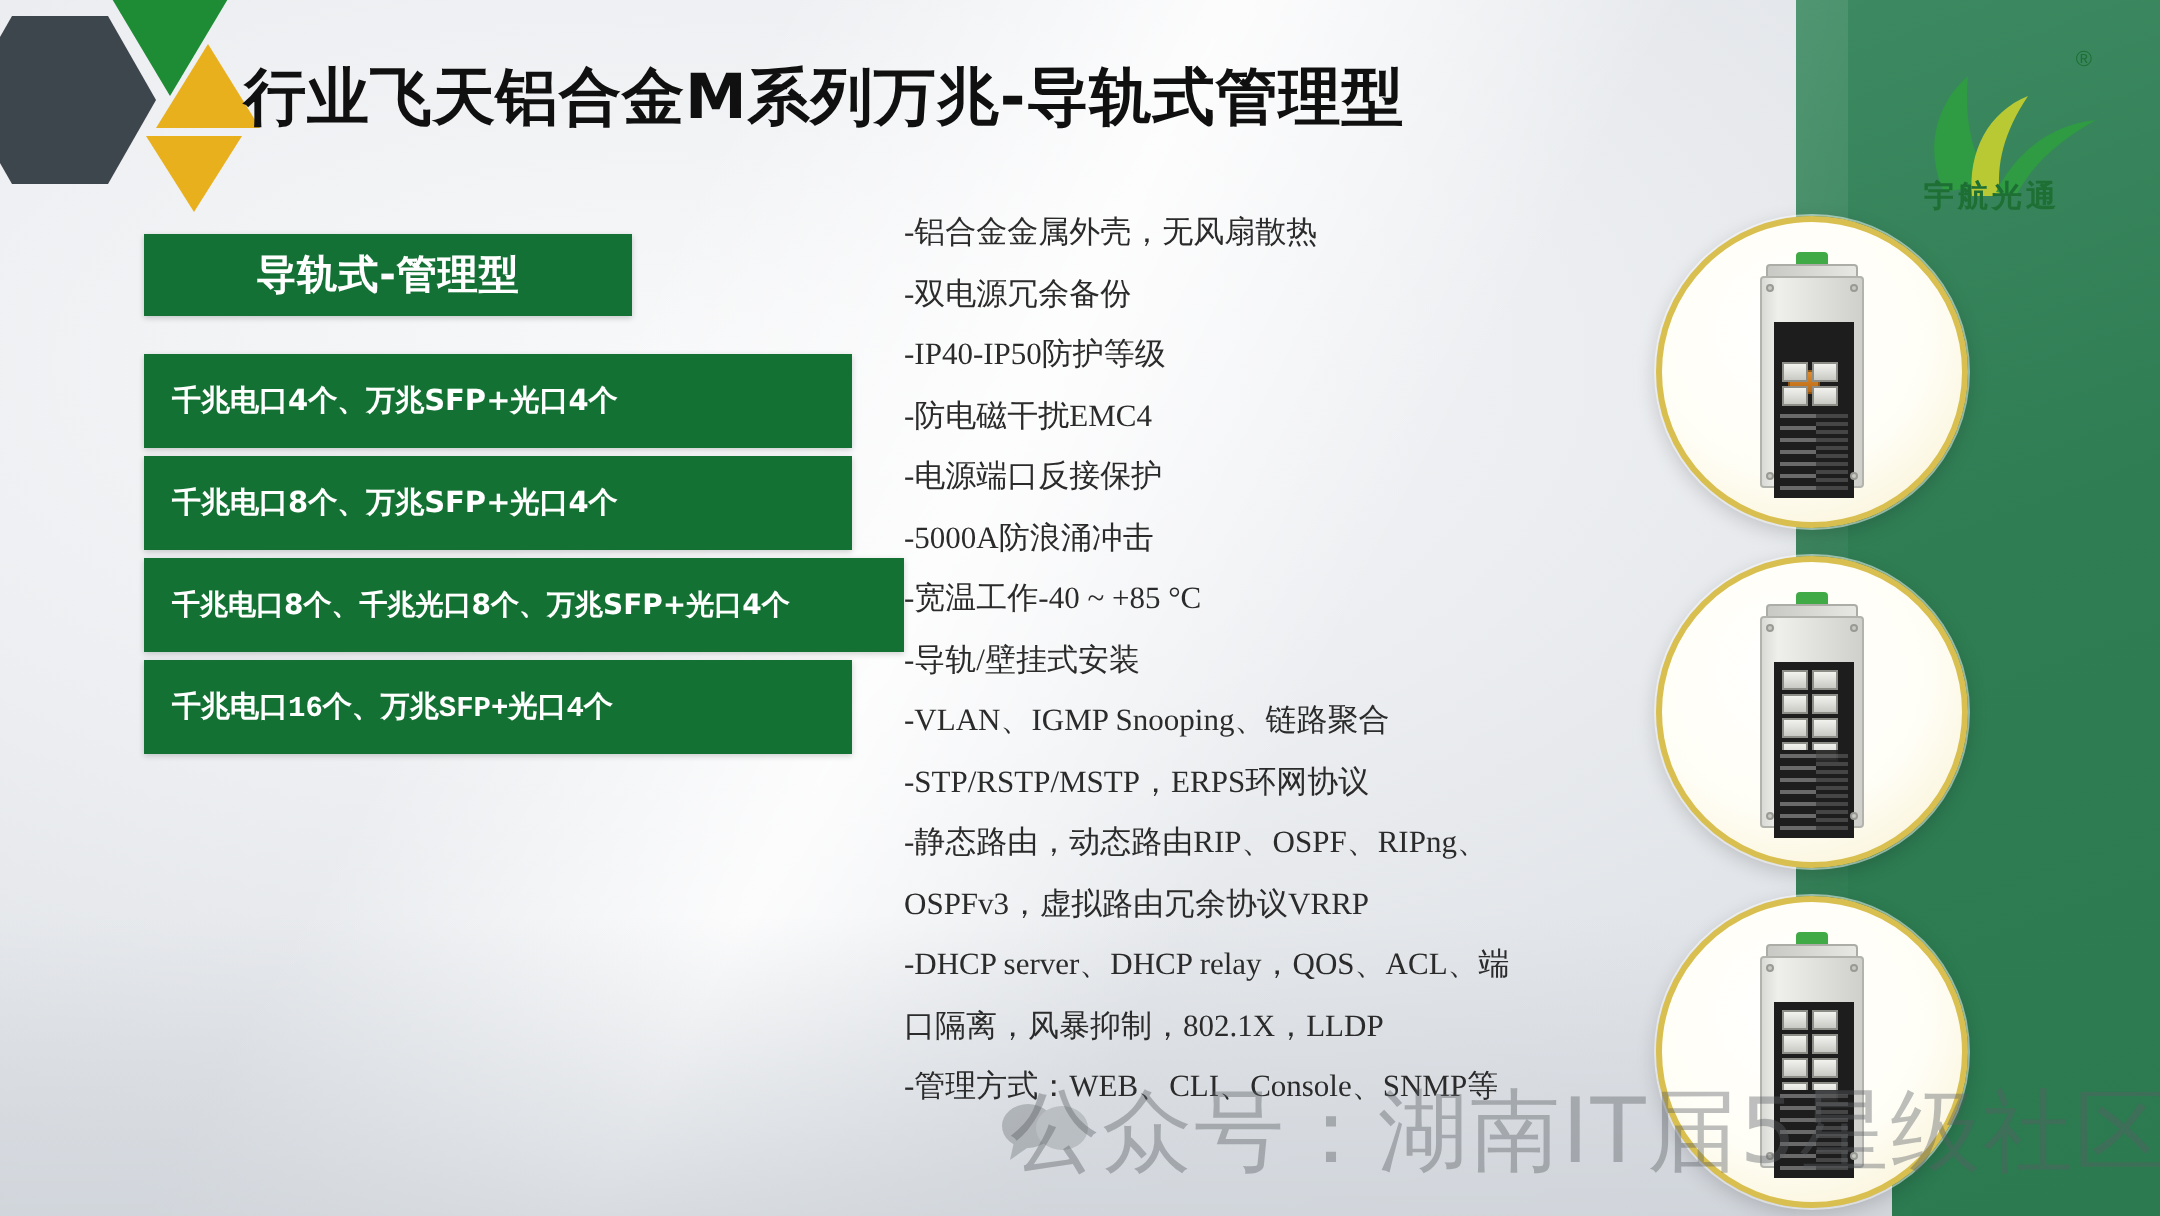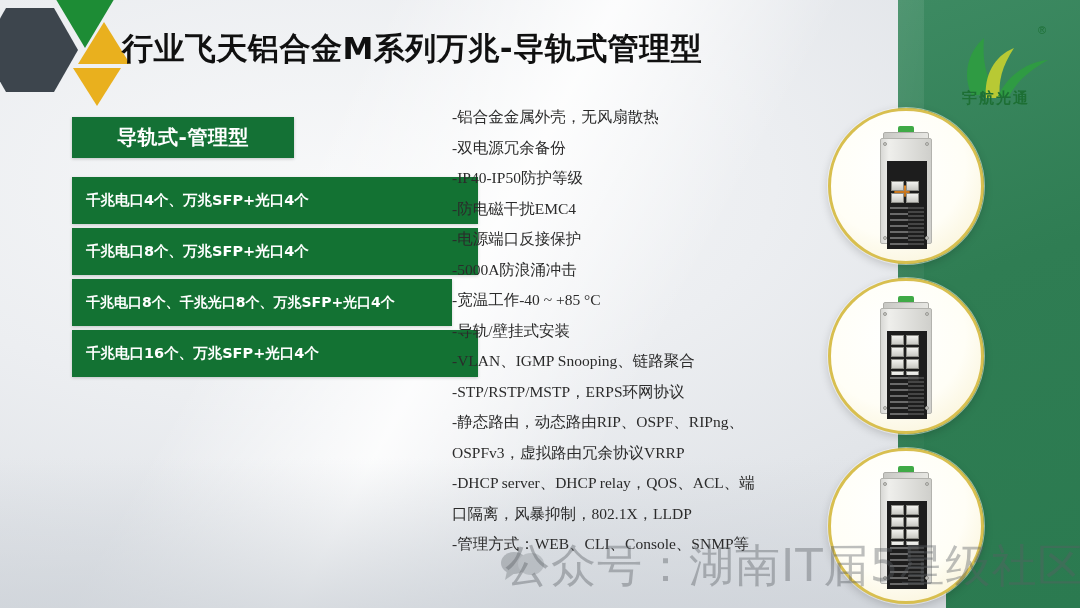--- a/index.html
+++ b/index.html
@@ -90,43 +90,43 @@
     font-family:"DejaVu Sans","Liberation Sans",sans-serif;
   }
   .logo-r{
     position:absolute; right:22px; top:6px;
     font-size:11px; color:#1d6f34;
   }
 
   
   .spec-head{
     position:absolute; left:72px; top:117px;
-    width:222px; height:41px;
+    width:244px; height:41px;
     background:#147135;
     display:flex; align-items:center; justify-content:center;
     color:#fff; font-size:20px; font-weight:700;
     letter-spacing:.5px;
     font-family:"DejaVu Sans","Liberation Sans",sans-serif;
     box-shadow:0 1px 3px rgba(0,0,0,.2);
   }
   .spec-box{
     position:absolute; left:72px;
-    width:406px; height:47px;
+    width:354px; height:47px;
     background:#137233;
     display:flex; align-items:center;
     padding-left:14px;
     color:#fff; font-size:14.5px; font-weight:700;
     white-space:nowrap;
     font-family:"DejaVu Sans","Liberation Sans",sans-serif;
     box-shadow:0 1px 3px rgba(0,0,0,.18);
   }
   .spec-box.b0{ top:177px; }
   .spec-box.b1{ top:228px; }
   .spec-box.b2{ top:279px; width:380px; font-size:14px; }
-  .spec-box.b3{ top:330px; }
+  .spec-box.b3{ top:330px;font-family:Liberation Mono, monospace; }
 
   
   .features{
     position:absolute; left:452px; top:102px;
     width:330px;
     color:#2b2b2b;
     font-size:15.5px;
     line-height:30.5px;
     font-family:Liberation Serif, serif;
   }

